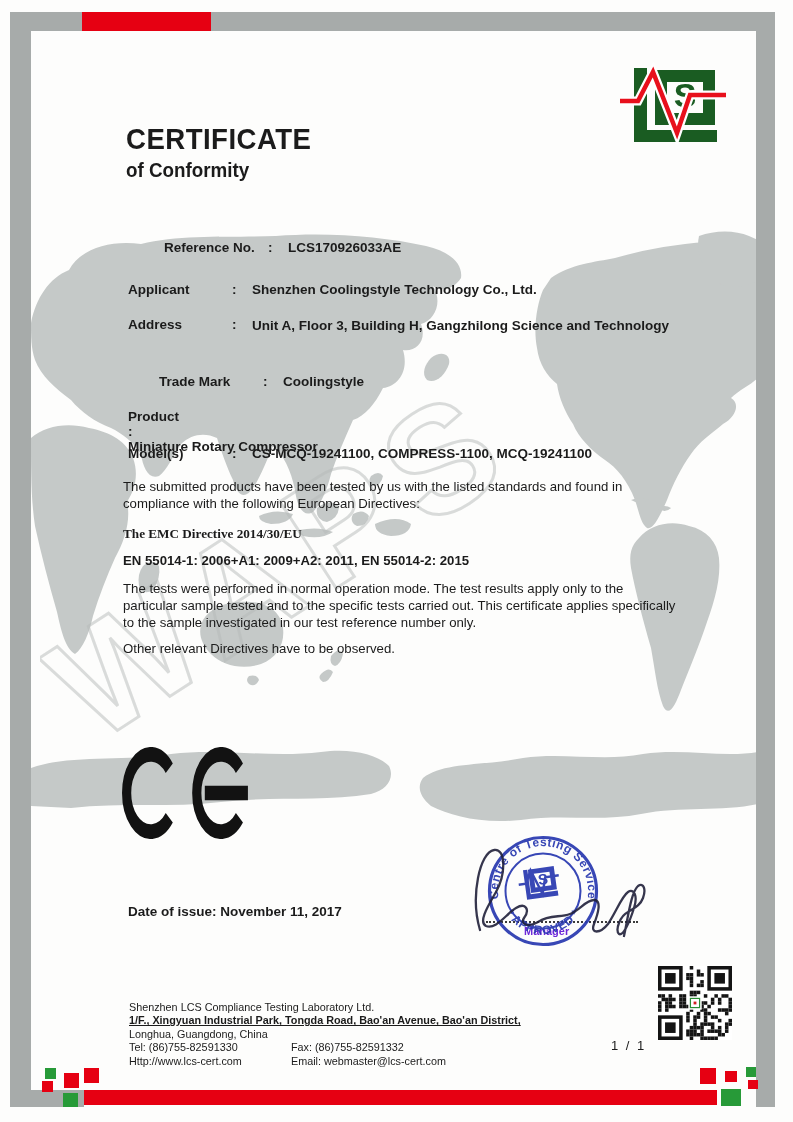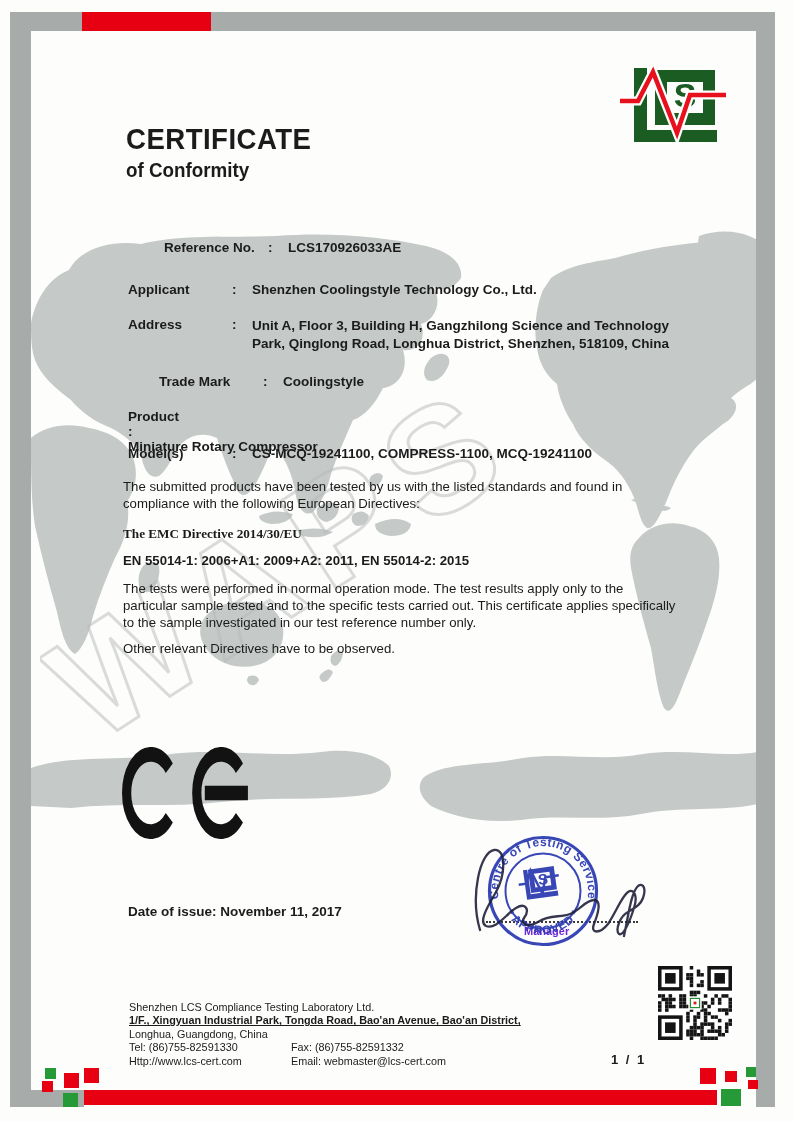--- a/index.html
+++ b/index.html
@@ -44,21 +44,21 @@
   .sig{position:absolute;left:466px;top:834px;width:185px;height:110px;z-index:5;}
   .sig path{stroke:#20203a;stroke-width:2.3;fill:none;stroke-linecap:round;stroke-linejoin:round;opacity:.9;}
   .sig-line{position:absolute;left:486px;top:921px;width:152px;border-top:2px dotted #3c3c3c;z-index:3;}
   .manager{position:absolute;left:524px;top:925px;font-size:11px;font-weight:700;color:#6d28d9;z-index:3;}
   .date-line{position:absolute;left:128px;top:904px;font-size:13.5px;font-weight:700;z-index:2;}
   
   .footer{position:absolute;left:129px;top:1001px;font-size:10.8px;line-height:13.4px;z-index:2;}
   .fbold{font-weight:700;text-decoration:underline;}
   .c1{display:inline-block;width:159px;}
   .qr{position:absolute;left:658px;top:966px;width:74px;height:74px;z-index:2;}
-  .pagenum{position:absolute;left:611px;top:1038px;font-size:13px;font-weight:700;letter-spacing:2px;z-index:2;margin-top:14px;}
+  .pagenum{position:absolute;left:611px;top:1038px;font-size:13px;font-weight:400;letter-spacing:2px;z-index:2;}
   
   .sq{position:absolute;z-index:4;}
   .red{background:#e60012;} .green{background:#279a38;}
   .redbar{position:absolute;left:84px;top:1090px;width:633px;height:15px;background:#e60012;z-index:4;}
 </style>
 </head>
 <body>
 
 <div class="page">
 
@@ -111,21 +111,20 @@
     <div class="frow r2">
       <span class="flabel">Applicant</span>
       <span class="fcolon">:</span>
       <span class="fvalue">Shenzhen Coolingstyle Technology Co., Ltd.</span>
     </div>
     <div class="frow r3">
       <span class="flabel">Address</span>
       <span class="fcolon">:</span>
       <span class="fvalue">
         <span style="display:block;line-height:18px">Unit A, Floor 3, Building H, Gangzhilong Science and Technology</span>
-        <span style="display:block;line-height:18px">Park, Qinglong Road, Longhua District, Shenzhen, 518109, China</span>
       </span>
     </div>
     <div class="frow r4">
       <span class="flabel">Trade Mark</span>
       <span class="fcolon">:</span>
       <span class="fvalue">Coolingstyle</span>
     </div>
     <div class="frow r5">
       <span class="flabel">Product</span>
       <span class="fcolon">:</span>

